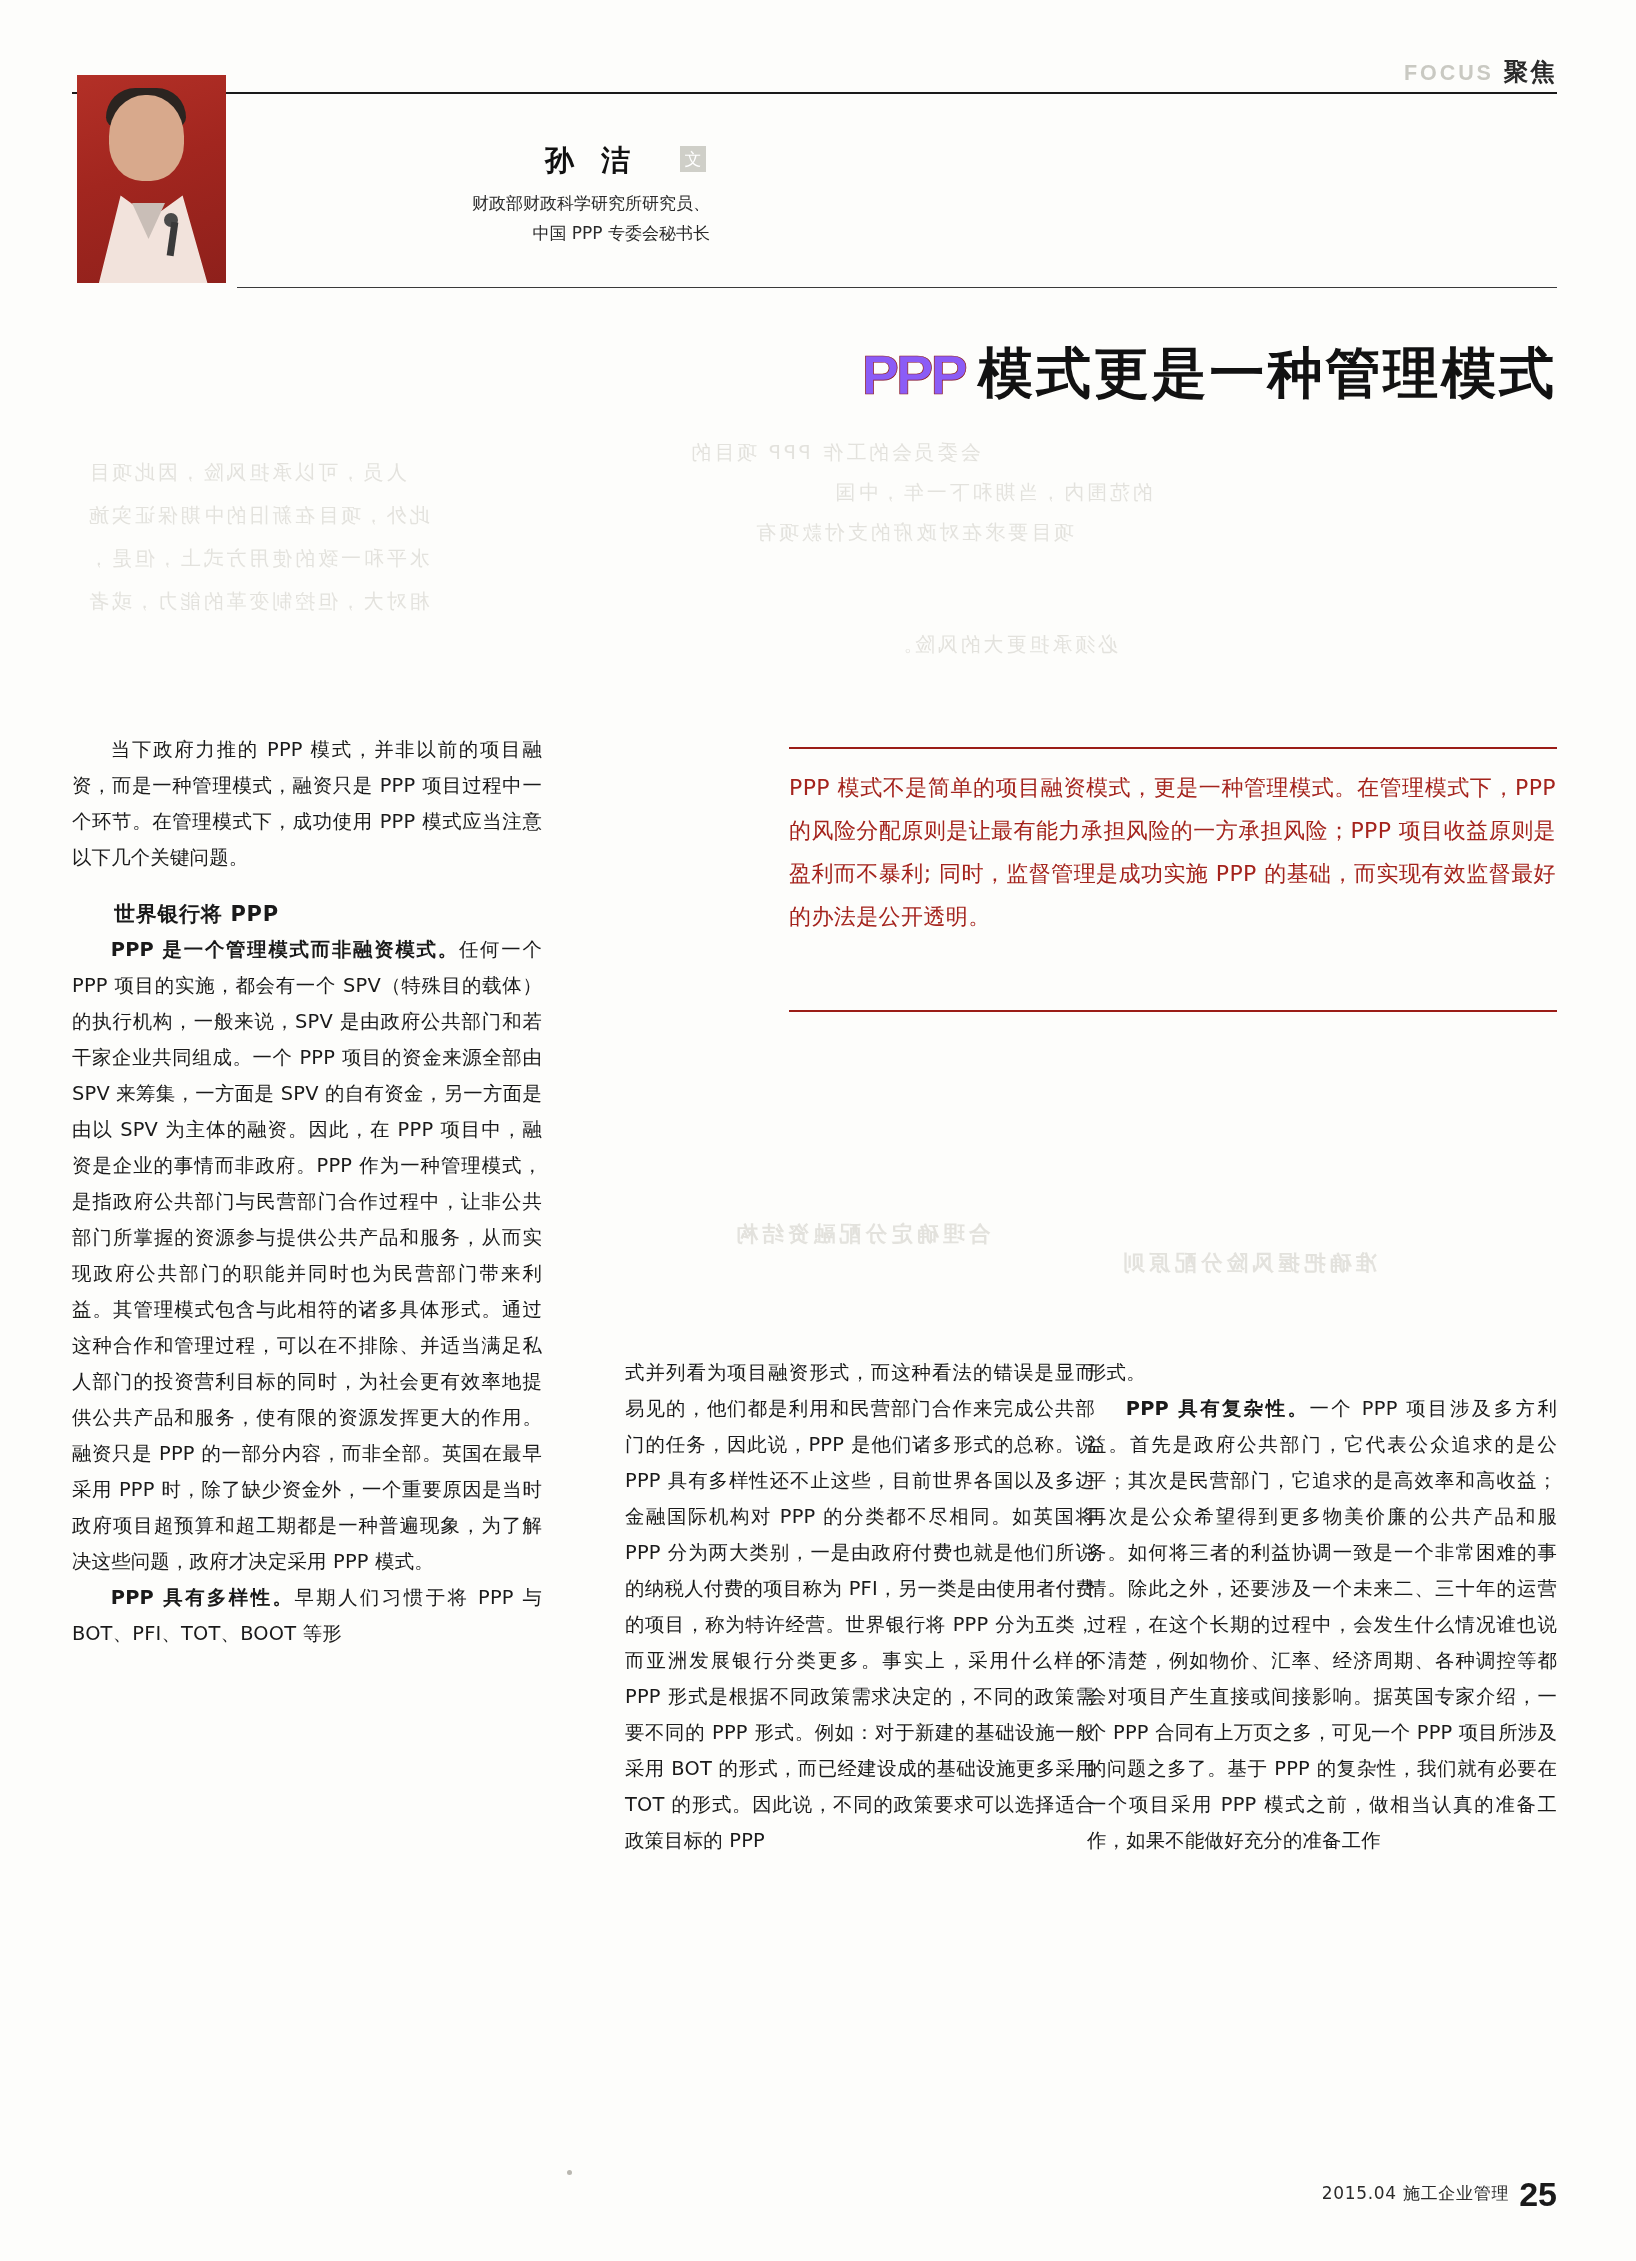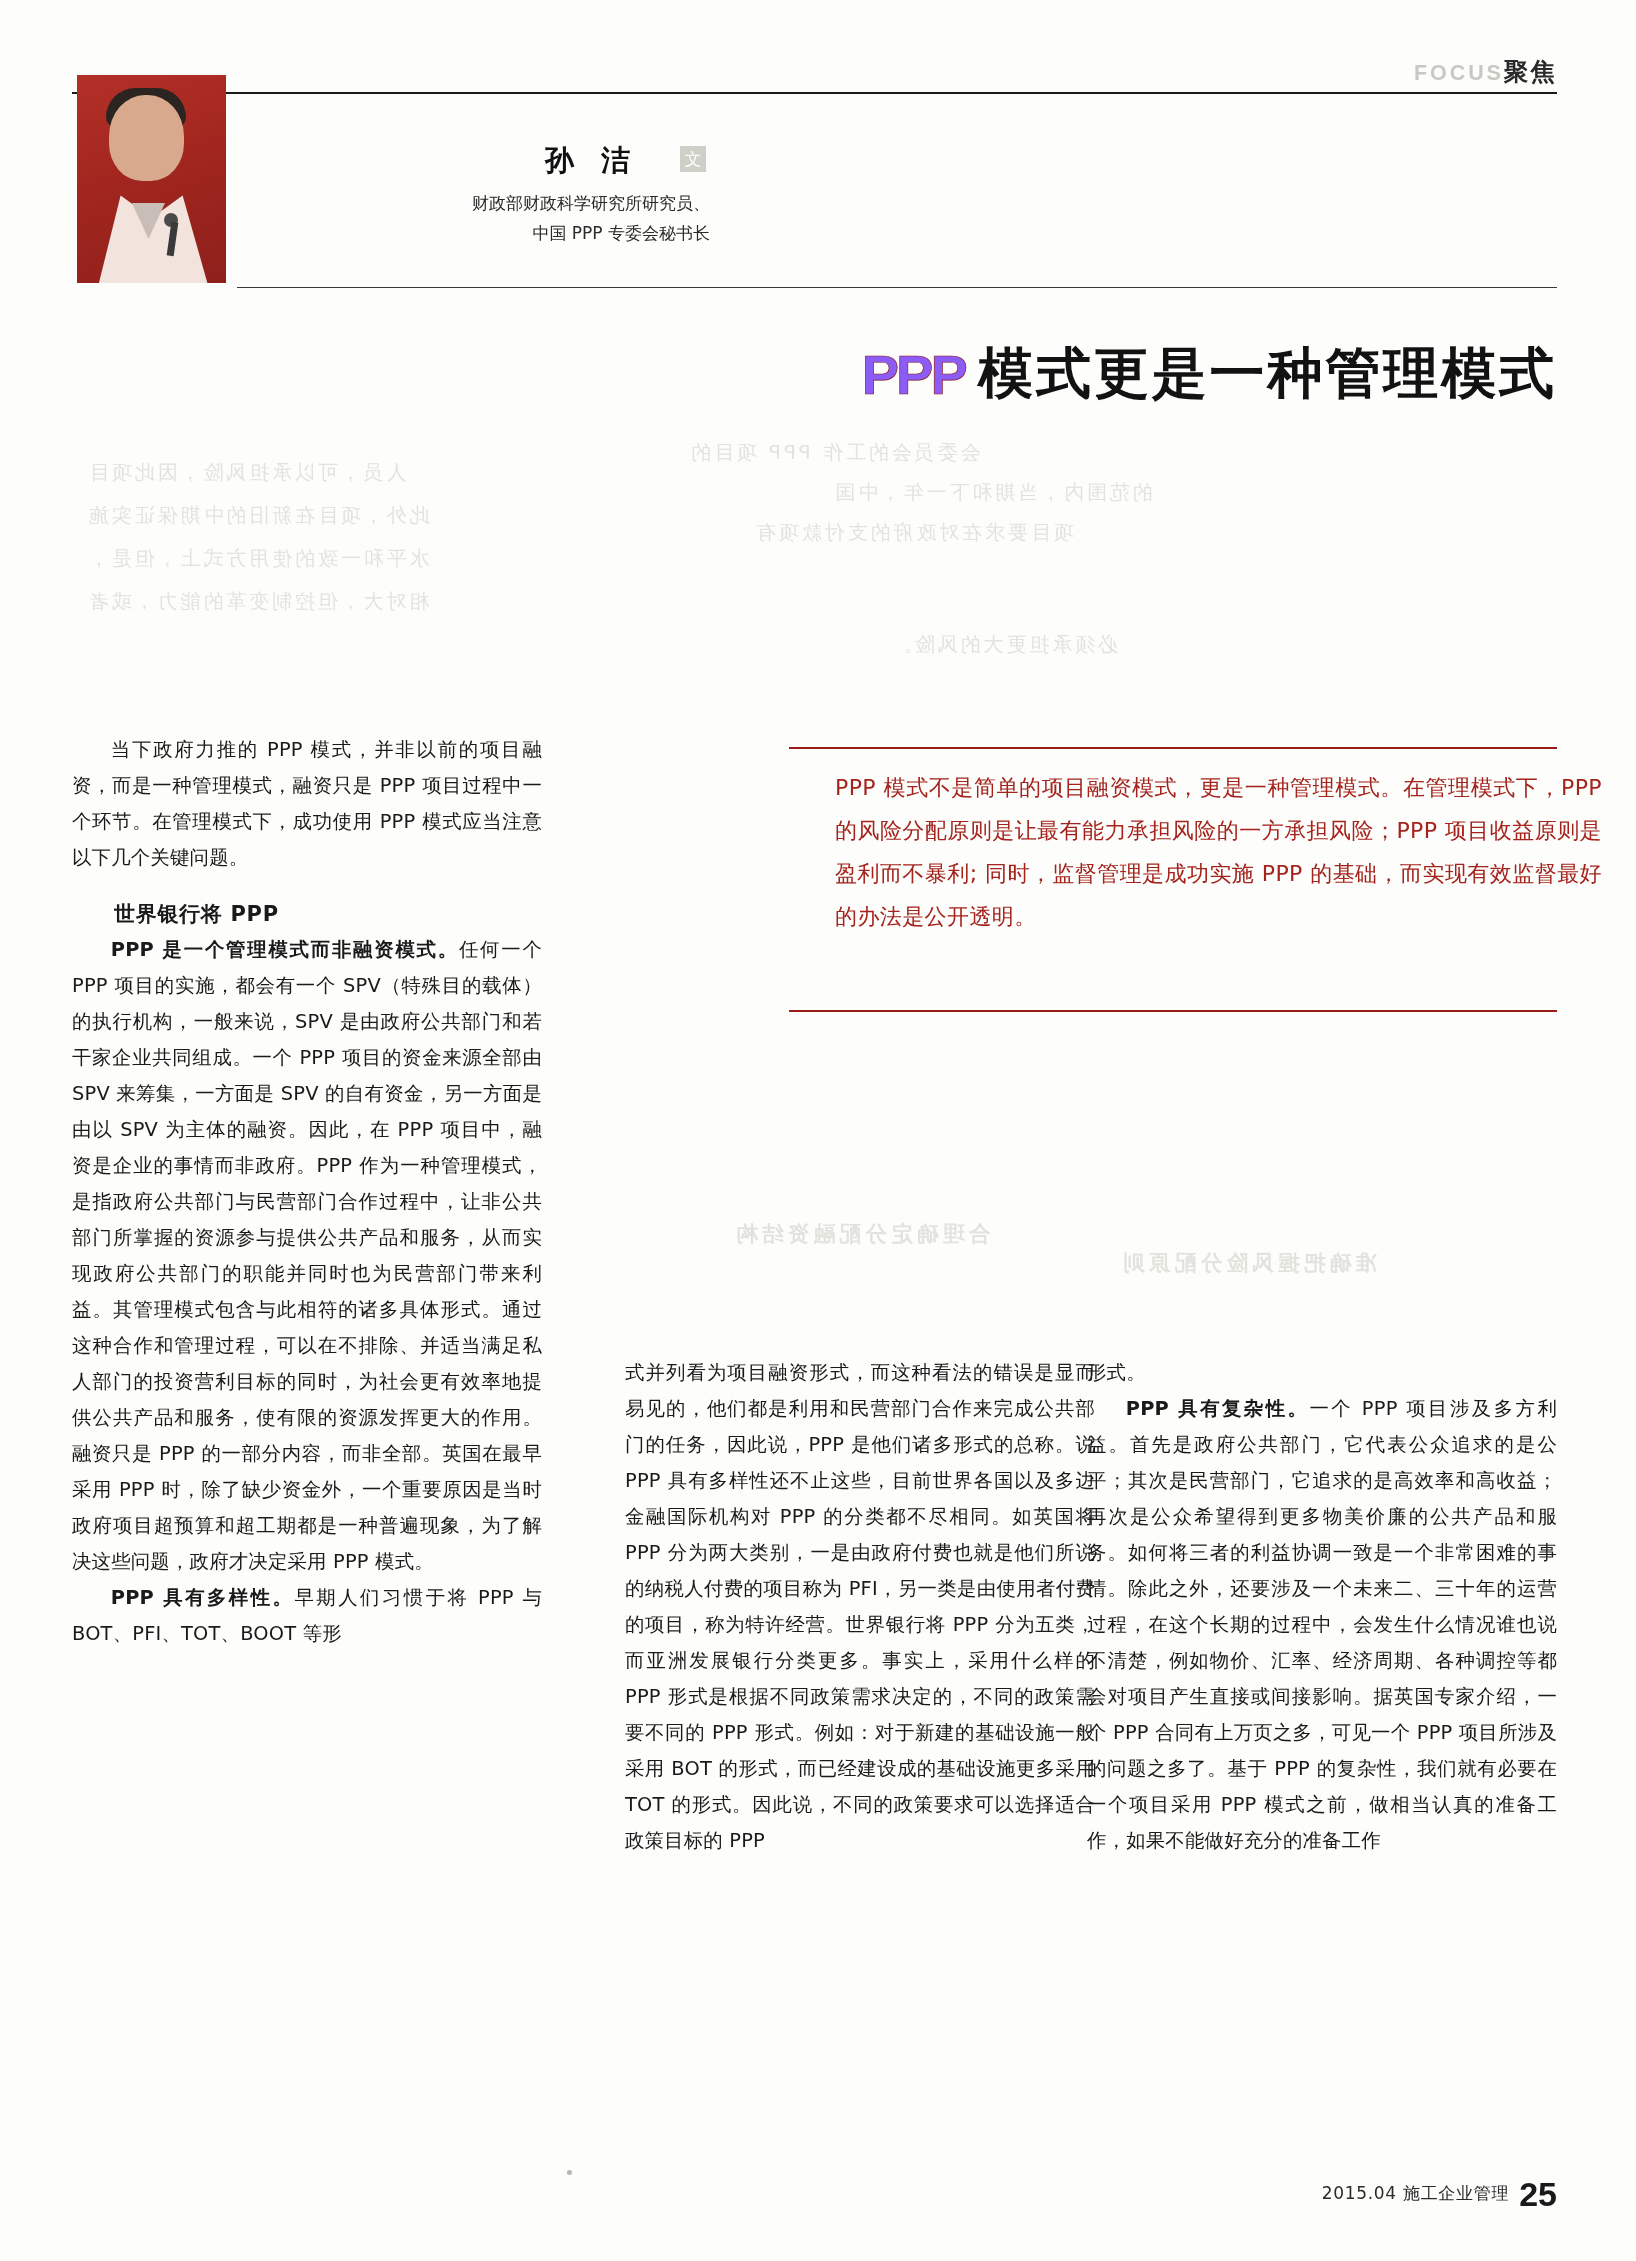--- a/index.html
+++ b/index.html
@@ -26,20 +26,21 @@
     top: 92px;
     height: 2.2px;
     background: #1a1a1a;
   }
   .focus-mark {
     position: absolute;
     right: 80px;
     top: 56px;
     display: flex;
     align-items: baseline;
+    gap: 10px;
   }
   .focus-en {
     font-family: "Liberation Sans", sans-serif;
     font-size: 21.5px;
     letter-spacing: 2.9px;
     color: #c9c9c2;
     font-weight: bold;
   }
   .focus-cn {
     font-family: "DejaVu Sans", sans-serif;
@@ -207,21 +208,20 @@
     position: absolute;
     left: 789px;
     width: 767px;
     top: 766px;
     font-family: "DejaVu Sans", sans-serif;
     font-size: 22px;
     line-height: 43px;
     color: #a4231c;
     text-align: justify;
     letter-spacing: 0.4px;
-    margin-left: 46px;
   }
 
   
   .col {
     position: absolute;
     font-family: "DejaVu Sans", sans-serif;
     font-size: 19.4px;
     line-height: 36px;
     color: #1a1a1a;
     text-align: justify;

